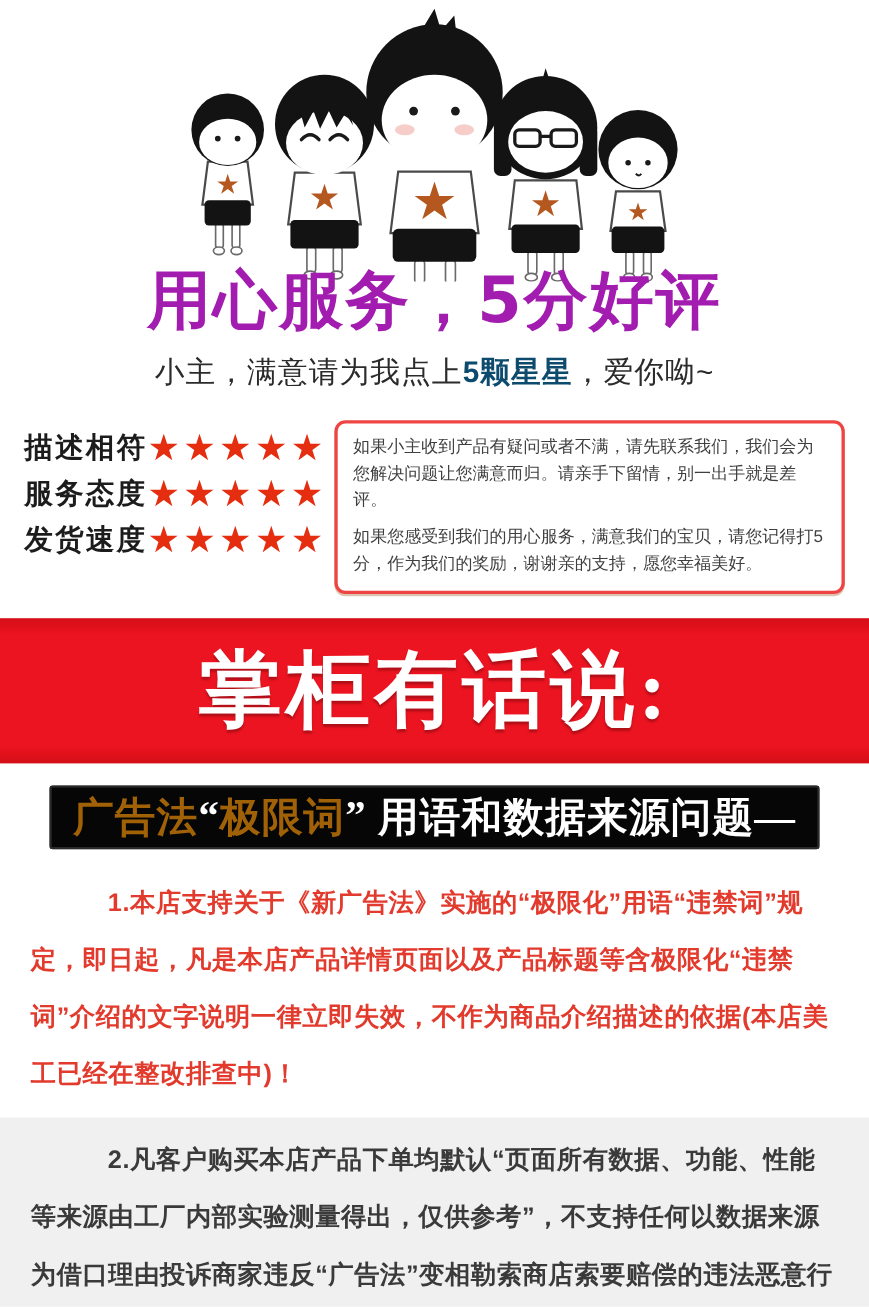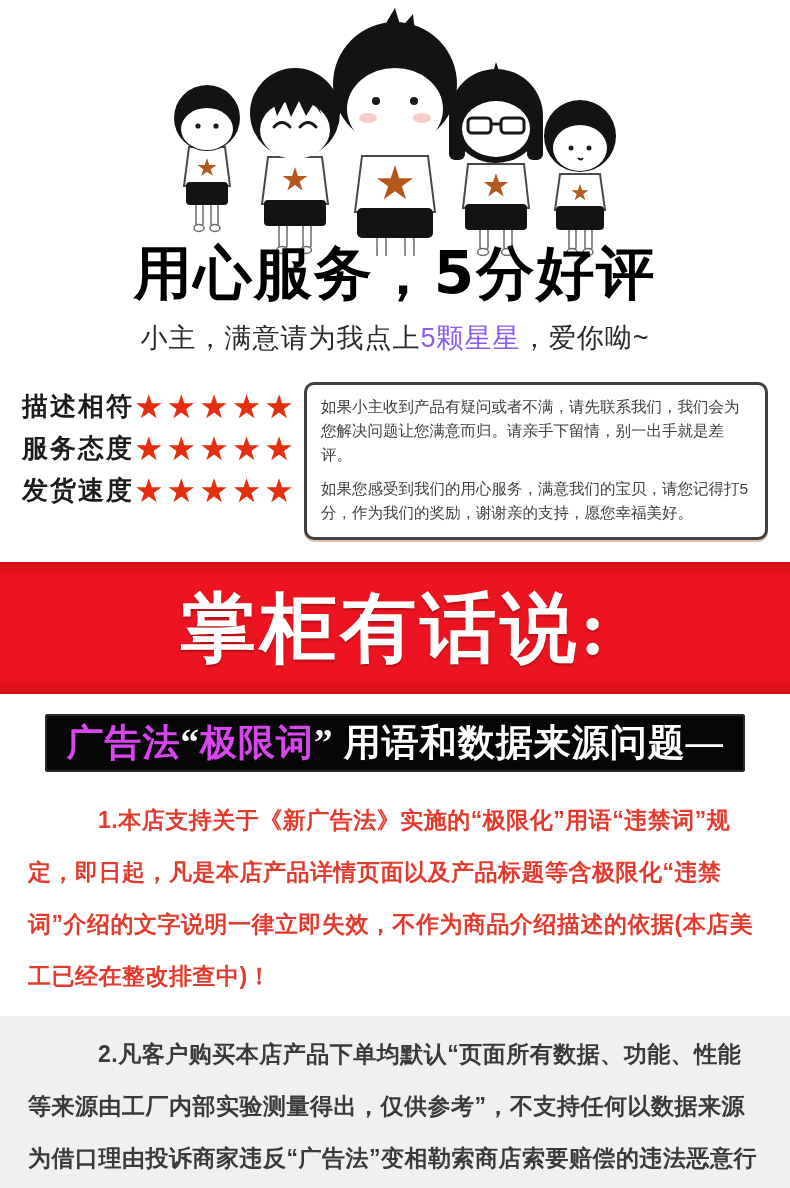--- a/index.html
+++ b/index.html
@@ -18,33 +18,33 @@
     display:flex; justify-content:center; align-items:flex-start;
     padding-top:6px;
   }
 
   
   .main-title {
     text-align:center;
     font-size:58px;
     font-weight:900;
     letter-spacing:2px;
-    color:#000000;
+    color:#a21caf;
     line-height:1.1;
     font-family:"DejaVu Sans","Liberation Sans",sans-serif;
   }
   .subtitle {
     margin-top:14px;
     text-align:center;
     font-size:27px;
     color:#2b2b2b;
     font-weight:500;
     letter-spacing:1px;
   }
-  .subtitle .hl { color:#8b5cf6; font-weight:400; }
+  .subtitle .hl { color:#0c4a6e; font-weight:700; }
 
   
   .mid-row {
     margin-top:26px;
     padding:0 22px;
     display:flex;
     align-items:flex-start;
   }
   .ratings { width:268px; flex:none; padding-top:4px; }
   .rating-row {
@@ -55,21 +55,21 @@
     font-size:26px; font-weight:700; color:#1c1c1c;
     letter-spacing:2px; width:112px; flex:none;
   }
   .rating-stars {
     font-size:33px; color:#e52d10; letter-spacing:3px;
     line-height:1; white-space:nowrap;
   }
   .bubble {
     flex:1;
     margin-left:14px;
-    border:3px solid #404040;
+    border:3px solid #ef4444;
     border-radius:10px;
     box-shadow:0 2px 0 rgba(160,80,30,.35);
     padding:10px 14px 12px 14px;
     min-height:120px;
     background:#fff;
   }
   .bubble p {
     font-size:15.5px;
     color:#3f3f3f;
     line-height:1.55;
@@ -104,21 +104,21 @@
     box-shadow:0 0 0 2px #2a2a2a inset;
   }
   .notice-bar span {
     font-size:37px;
     font-weight:900;
     font-family:"Liberation Serif","DejaVu Serif",serif;
     letter-spacing:1px;
     white-space:pre;
   }
   .seg-white { color:#ffffff; }
-  .seg-yellow { color:#d946ef; }
+  .seg-yellow { color:#a16207; }
 
   
   .law-section { margin-top:14px; }
   .law-p {
     font-size:23px;
     line-height:52px;
     padding:0 28px;
     text-indent:70px;
     letter-spacing:0.5px;
     font-weight:bold;

